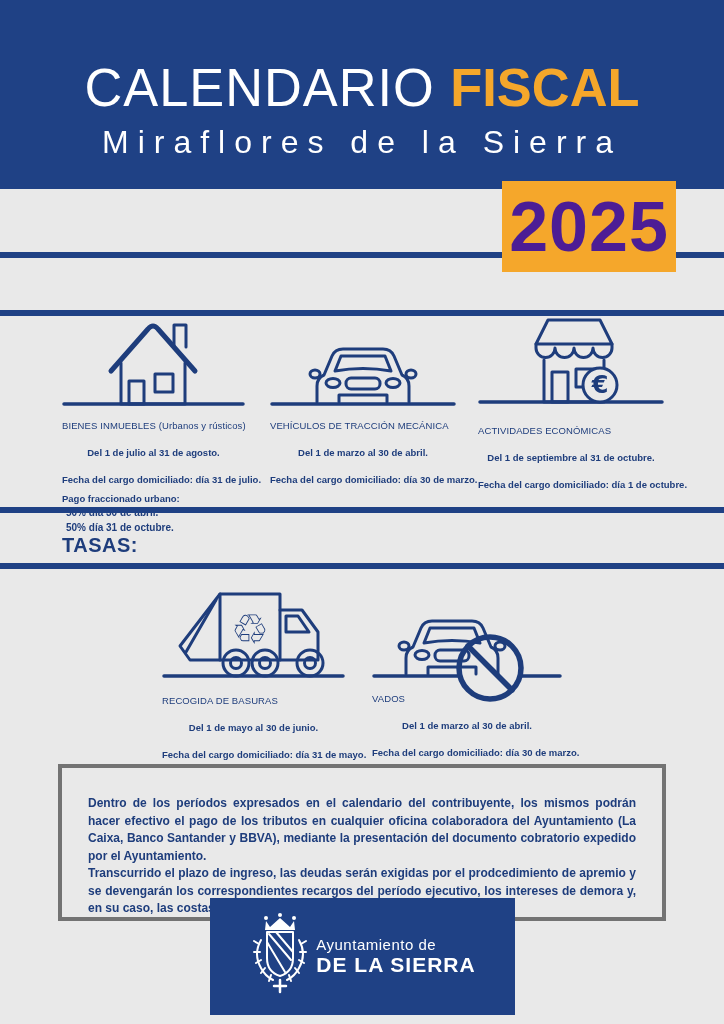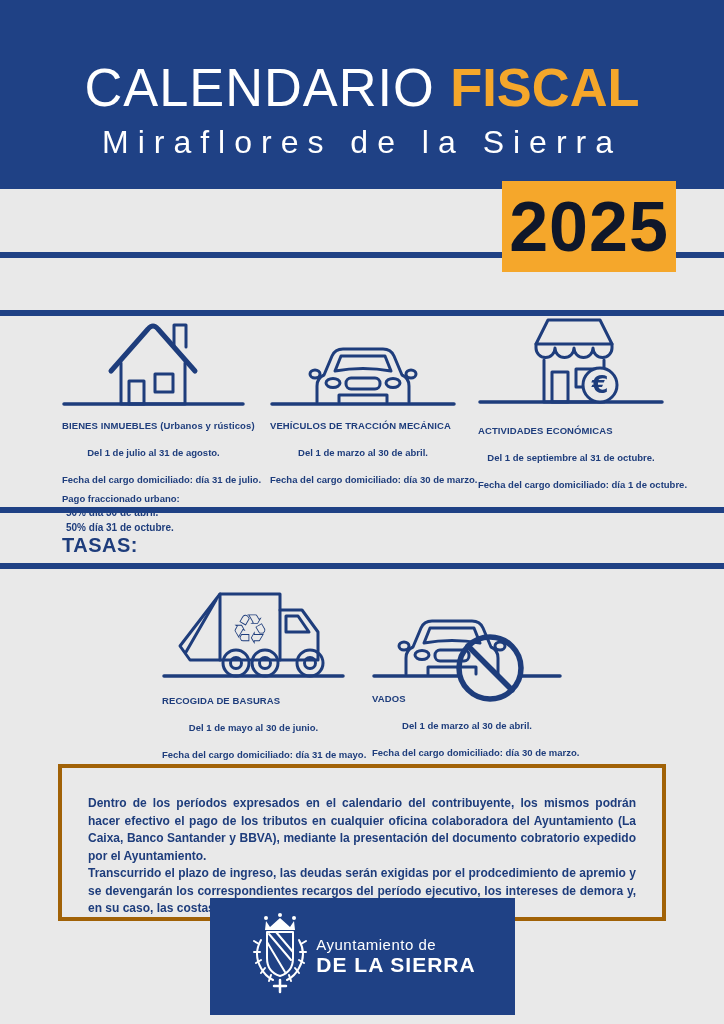--- a/index.html
+++ b/index.html
@@ -11,44 +11,44 @@
   
   .header{position:absolute;top:0;left:0;width:724px;height:189px;background:#1f4185;text-align:center;}
   .title{margin-top:60px;font-size:54px;line-height:1;font-weight:400;color:#ffffff;
          letter-spacing:1px;white-space:nowrap;transform:scaleX(.97);}
   .title .fiscal{color:#f5a72b;font-weight:800;letter-spacing:0;}
   .subtitle{margin-top:10px;font-size:32px;font-weight:400;color:#ffffff;
             letter-spacing:9px;white-space:nowrap;}
   .year-badge{
     position:absolute;left:502px;top:181px;width:174px;height:91px;background:#f5a72b;
     display:flex;align-items:center;justify-content:center;z-index:3;
-    font-size:70px;font-weight:800;color:#0f172a;letter-spacing:1px;
+    font-size:70px;font-weight:800;color:#4c1d95;letter-spacing:1px;
   }
   
   .bar{position:absolute;left:0;width:724px;height:6px;background:#1f4185;z-index:1;}
   .bar1{top:252px}.bar2{top:310px}.bar3{top:507px}.bar4{top:563px}
   
   .section-heading{position:absolute;left:62px;font-size:20px;font-weight:800;letter-spacing:.5px;}
   .h-impuestos{top:266px}
   .h-tasas{top:534px}
   
   .col{position:absolute;}
   .imp-col{top:312px}
   .tasa-col{top:586px}
   .icon-box{position:relative;}
   .icon-box svg{display:block;}
-  .col-title{font-size:9.5px;font-weight:700;margin-top:13px;letter-spacing:.1px;white-space:nowrap;}
+  .col-title{font-size:9.5px;font-weight:400;margin-top:13px;letter-spacing:.1px;white-space:nowrap;}
   .col-line{font-size:9.5px;font-weight:700;margin-top:16px;white-space:nowrap;text-align:center;}
   .split-row{display:flex;margin-top:8px;flex-direction:column;}
   .split-label{font-size:9.5px;font-weight:700;white-space:nowrap;}
   .split-vals{font-size:10px;font-weight:700;margin-left:4px;line-height:1.5;padding-top:1px;white-space:nowrap;}
   
   .notice{
     position:absolute;left:58px;top:764px;width:608px;height:157px;
-    border:4px solid #a16207;box-sizing:border-box;z-index:1;
+    border:4px solid #737373;box-sizing:border-box;z-index:1;
   }
   .notice-inner{padding:27px 26px 0 26px;font-size:12px;font-weight:700;
                 text-align:justify;line-height:1.46;}
   .notice-inner p{margin:0;}
   
   .footer{
     position:absolute;left:210px;top:898px;width:305px;height:117px;background:#1f4185;z-index:2;
     display:flex;align-items:center;justify-content:center;gap:5px;color:#ffffff;
   }
   .org{display:flex;flex-direction:column;line-height:1.15;}

